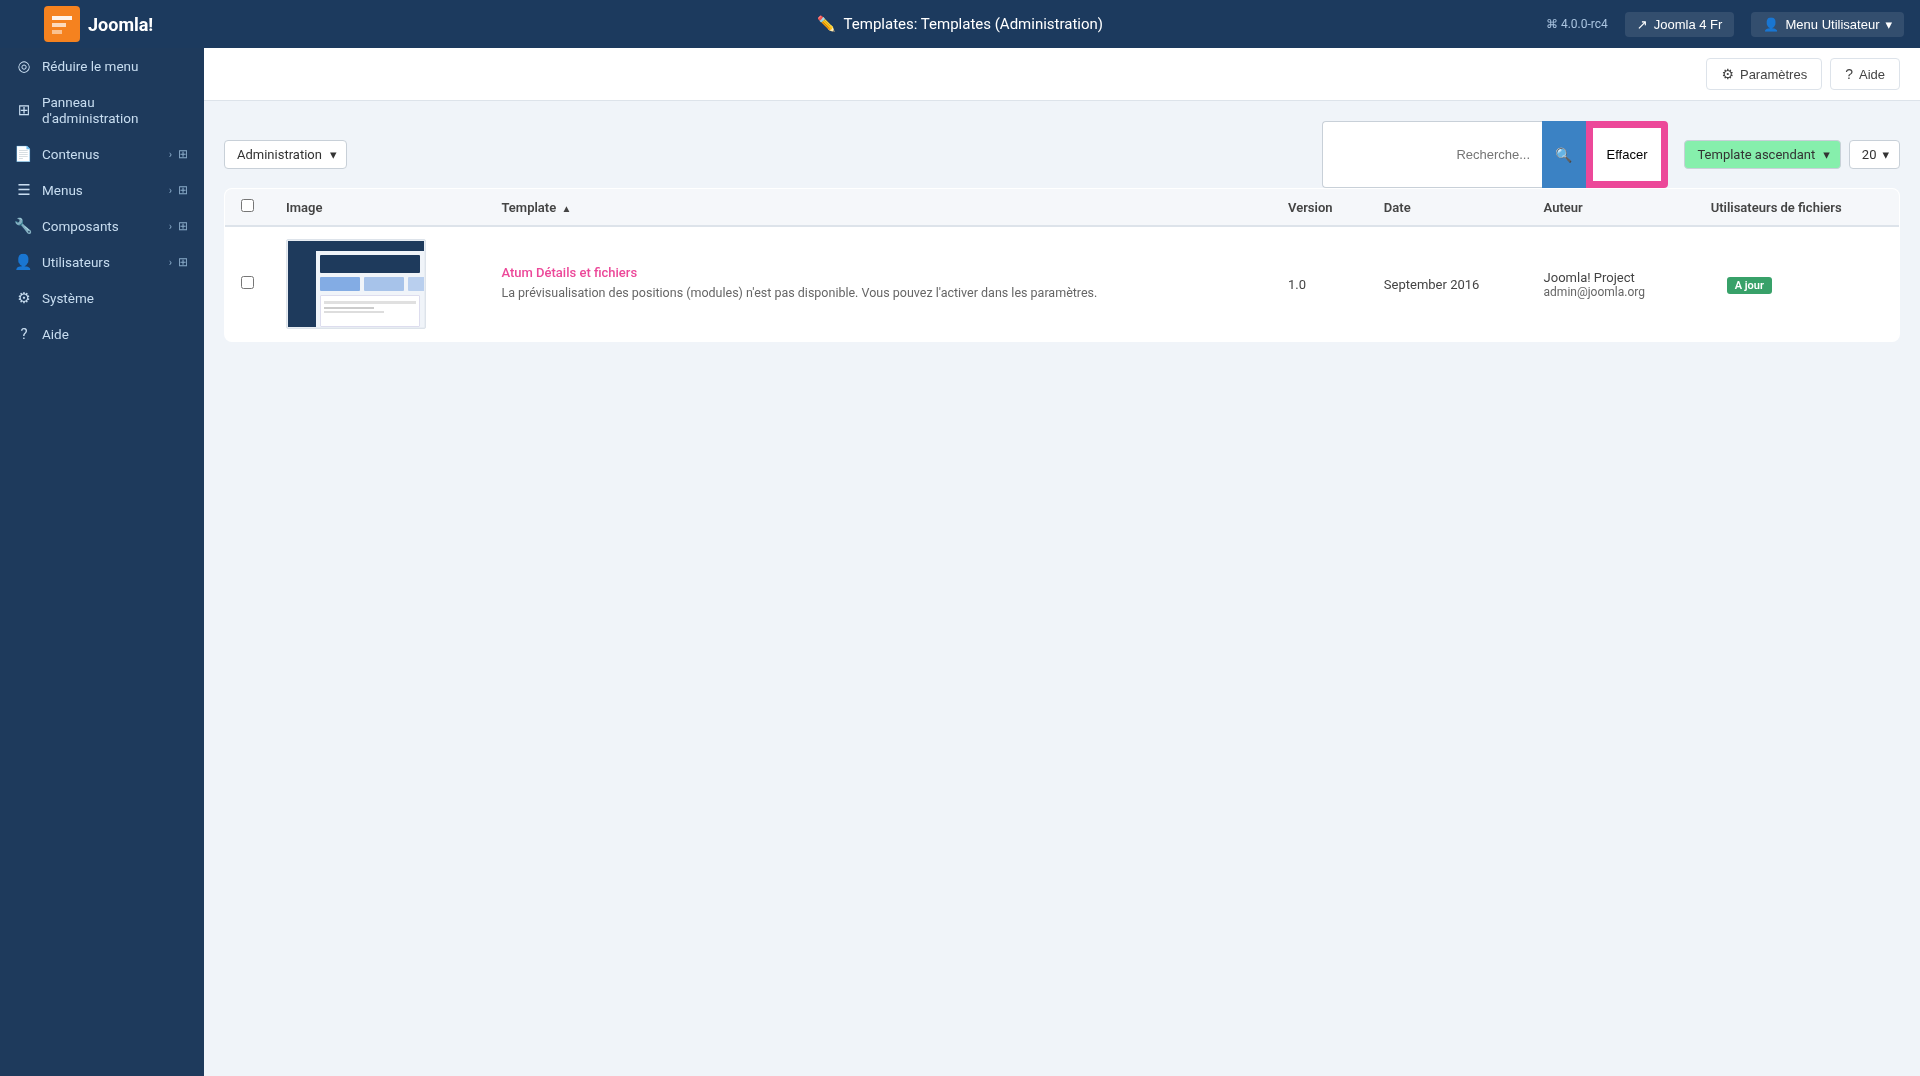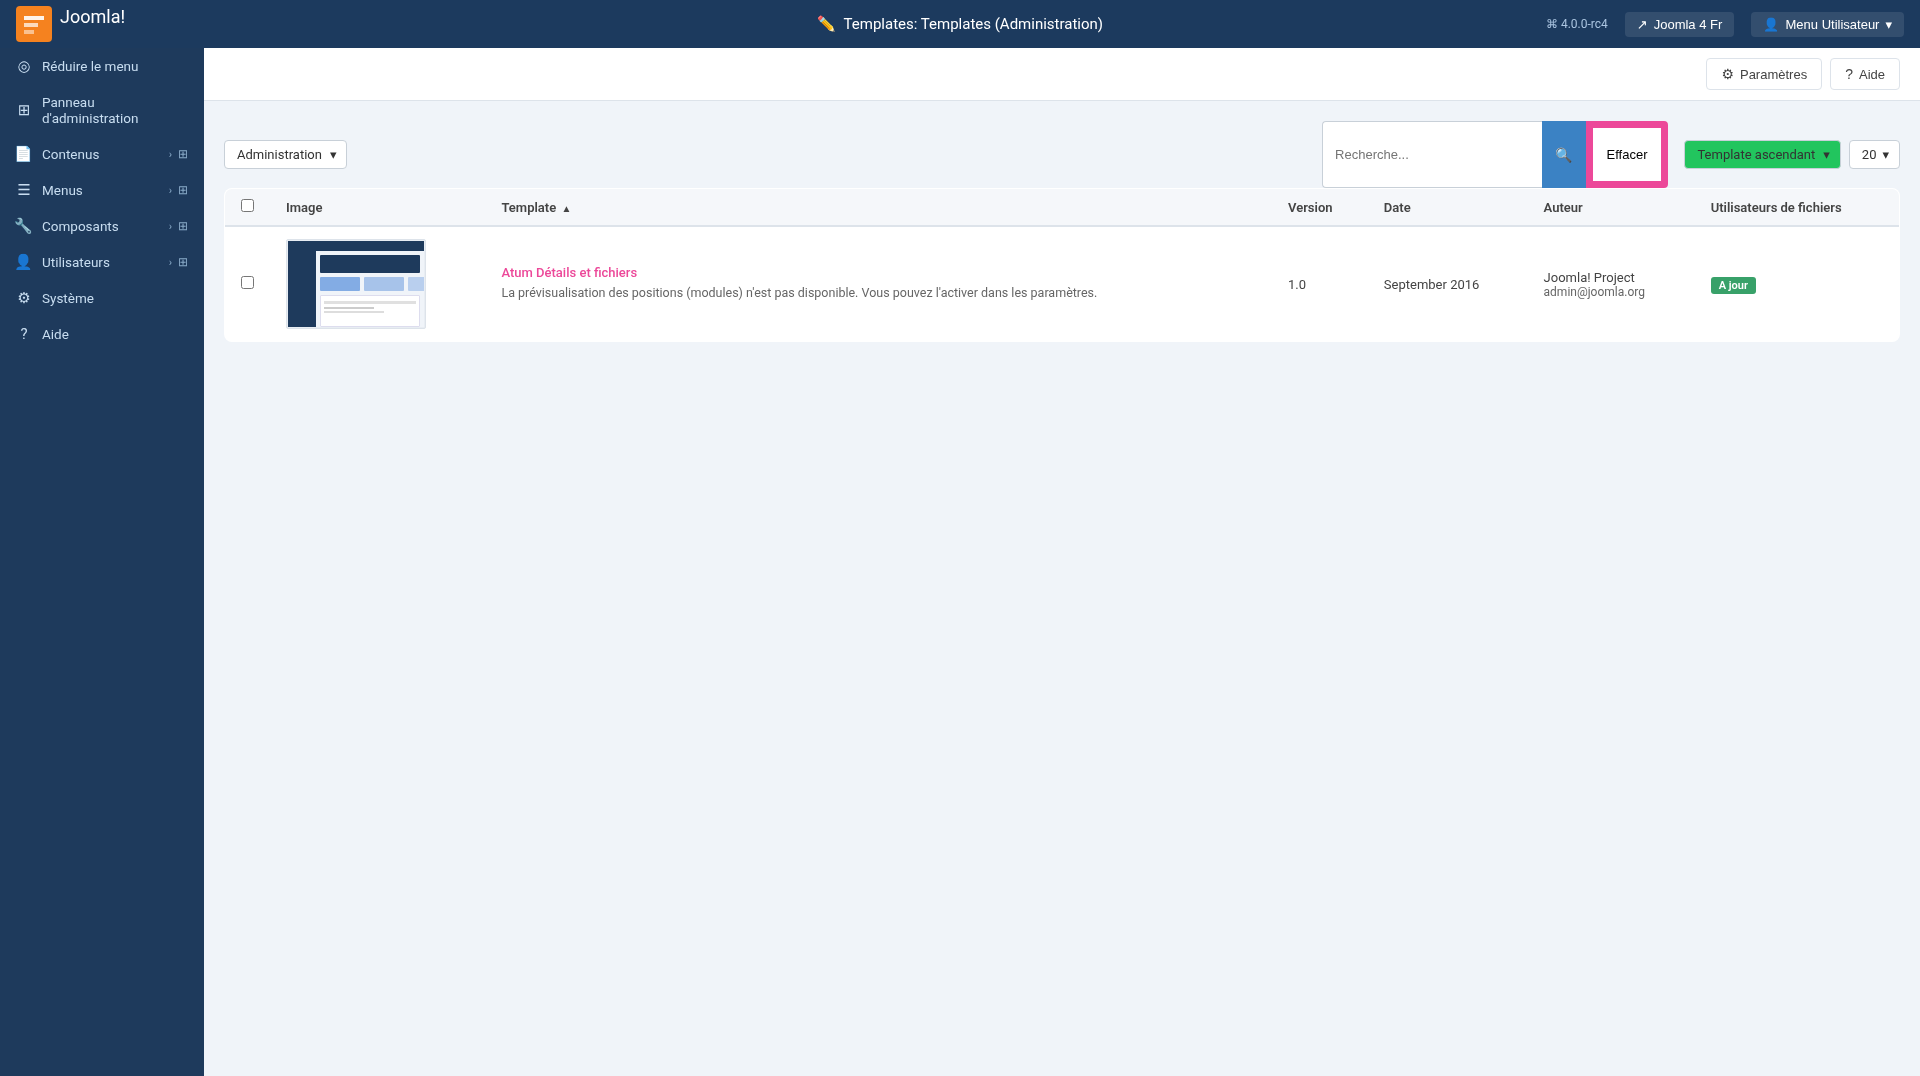--- a/index.html
+++ b/index.html
@@ -11,26 +11,28 @@
       color: #fff;
       display: flex;
       align-items: center;
       height: 48px;
       padding: 0 16px;
       flex-shrink: 0;
       z-index: 100;
     }
     .top-navbar .logo {
       display: flex;
+      align-items: center;
       gap: 8px;
-      font-weight: normal;
+      font-weight: bold;
       font-size: 18px;
       color: #fff;
       text-decoration: none;
       margin-right: auto;
+      margin-left: 28px;
     }
     .logo-icon {
       width: 36px;
       height: 36px;
     }
     .top-navbar .page-title {
       position: absolute;
       left: 50%;
       transform: translateX(-50%);
       font-size: 15px;
@@ -186,20 +188,21 @@
     }
     .search-input {
       border: 1px solid #c8d0d8;
       border-right: none;
       border-radius: 4px 0 0 4px;
       padding: 7px 12px;
       font-size: 13px;
       width: 220px;
       outline: none;
       color: #999;
+      text-align: right;
     }
     .search-btn {
       background: #3b82c4;
       border: 1px solid #3b82c4;
       color: #fff;
       padding: 7px 12px;
       cursor: pointer;
       font-size: 14px;
     }
     .clear-btn {
@@ -207,21 +210,21 @@
       border: 7px solid #ec4899;
       border-radius: 0 4px 4px 0;
       padding: 19px 14px;
       cursor: pointer;
       font-size: 13px;
       color: #000000;
     }
     .sort-select {
       display: flex;
       align-items: center;
-      background: #22c55e;
+      background: #86efac;
       border: 1px solid #c8d0d8;
       border-radius: 4px;
       padding: 6px 10px 6px 12px;
       font-size: 13px;
       cursor: pointer;
       gap: 8px;
       margin-left: 8px;
     }
     .count-select {
       display: flex;
@@ -290,20 +293,21 @@
       margin-top: 4px;
       line-height: 1.5;
     }
     .badge-uptodate {
       background: #38a169;
       color: #fff;
       padding: 2px 8px;
       border-radius: 3px;
       font-size: 11px;
       font-weight: 600;
+      margin-left: 16px;
     }
     .sort-indicator { font-size: 10px; margin-left: 2px; }
 
     
     .mini-screenshot {
       width: 136px;
       height: 86px;
       background: linear-gradient(135deg, #2d5a8c 0%, #3a7bd5 50%, #f0f4f9 100%);
       position: relative;
       overflow: hidden;

